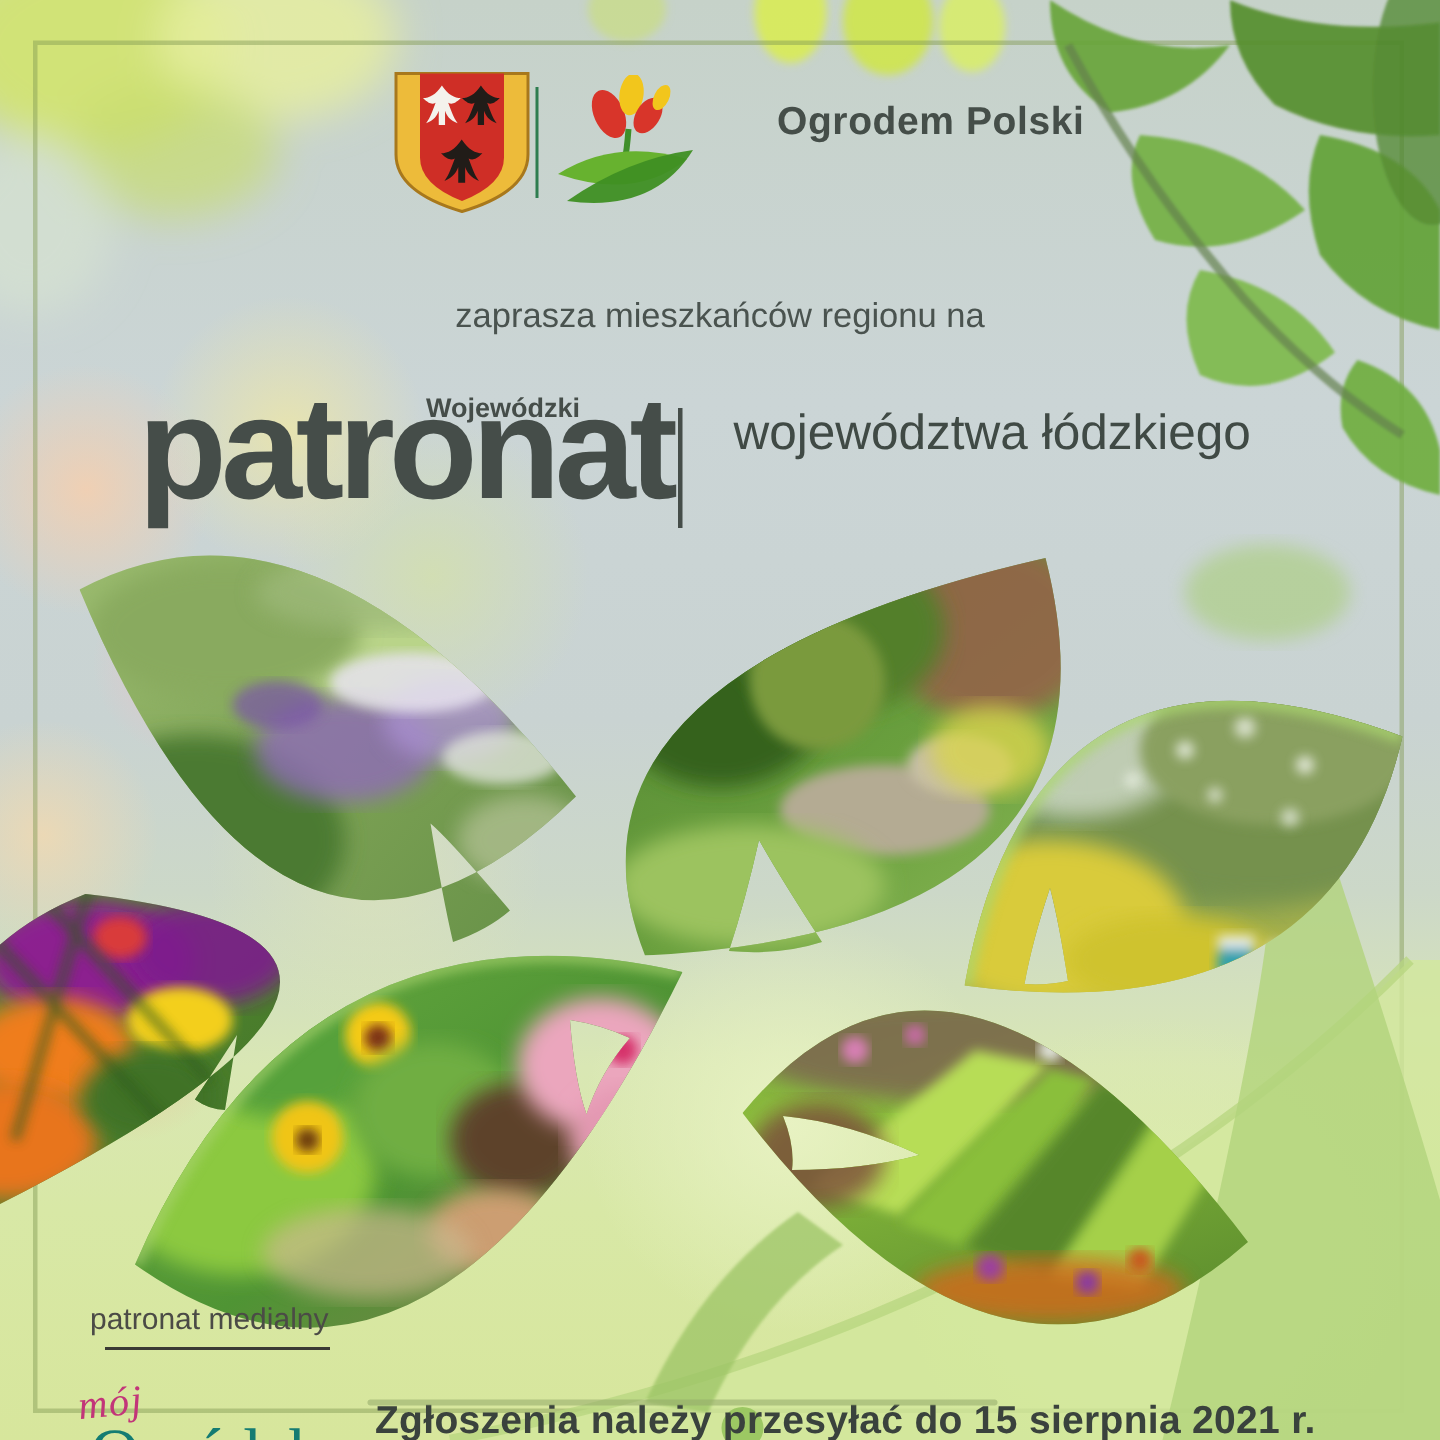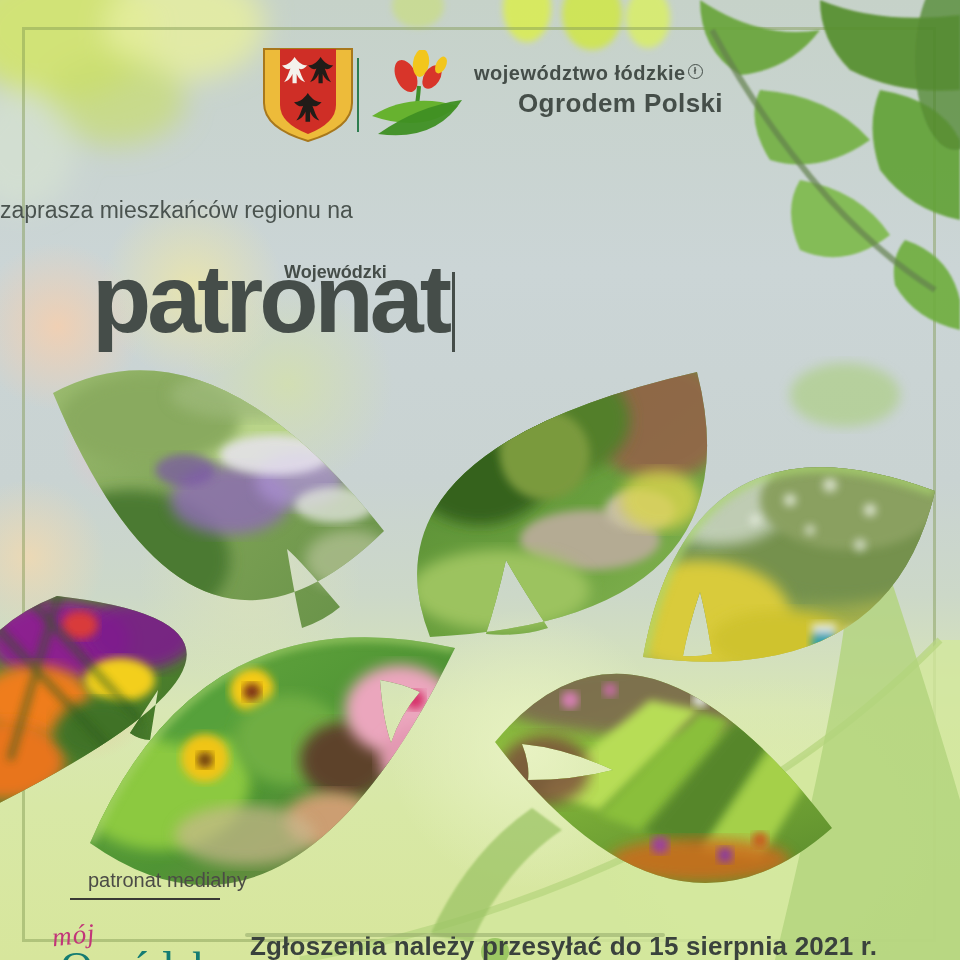--- a/index.html
+++ b/index.html
@@ -28,30 +28,30 @@
   .hdr-divider{position:absolute;left:357px;top:58px;width:2px;height:74px;background:#2e7d4f;}
   .plant-logo{position:absolute;left:368px;top:50px;}
   .brand-text{position:absolute;left:474px;top:62px;color:#454e49;}
   .brand-line1{font-size:20px;font-weight:600;letter-spacing:.5px;}
   .brand-mark{display:inline-block;width:13px;height:13px;line-height:12px;border:1.5px solid #454e49;
     border-radius:50%;font-size:9px;text-align:center;vertical-align:6px;margin-left:2px;font-weight:700;}
   .brand-line2{font-size:26px;font-weight:700;margin-top:3px;letter-spacing:.4px;margin-left:44px;}
   
   .intro1{position:absolute;left:0;right:0;top:161px;text-align:center;
     font-size:26px;font-weight:700;color:#3d4643;letter-spacing:.2px;}
-  .intro2{position:absolute;left:0;right:0;top:197px;
+  .intro2{position:absolute;left:0;right:0;top:197px;text-align:center;
     font-size:23px;color:#4a534f;}
   
   .title-main{position:absolute;left:92px;top:243px;font-size:97px;font-weight:700;
     color:#454d49;letter-spacing:-4px;}
   .title-kicker{position:absolute;left:284px;top:262px;font-size:18px;font-weight:600;color:#454d49;}
   .title-divider{position:absolute;left:452px;top:272px;width:3px;height:80px;background:#454d49;}
   .title-sub{position:absolute;left:489px;top:268px;font-size:33px;line-height:1.2;color:#404a45;}
   
-  .patron-label{position:absolute;left:88px;top:869px;font-size:20px;color:#4b4b46;}
+  .patron-label{position:absolute;left:60px;top:869px;font-size:20px;color:#4b4b46;}
   .patron-rule{position:absolute;left:70px;top:898px;width:150px;height:2px;background:#3a3a35;}
   .ogrodek{position:absolute;left:60px;top:942px;font-family:"Liberation Serif",serif;
     font-size:46px;color:#147c72;letter-spacing:-1px;}
   .moj{position:absolute;left:52px;top:920px;font-family:"Liberation Serif",serif;font-style:italic;
     font-size:27px;color:#c23579;transform:rotate(-6deg);letter-spacing:1px;}
   .cta{position:absolute;left:250px;width:700px;top:931px;text-align:left;
     font-size:26px;font-weight:700;color:#3a423d;letter-spacing:.2px;}
   .footer-line{position:absolute;left:245px;top:933px;width:420px;height:4px;
     background:rgba(148,170,106,.55);border-radius:2px;}
 </style>
@@ -307,32 +307,30 @@
     <ellipse cx="38" cy="26" rx="10" ry="17" fill="#d8352a" transform="rotate(-24 38 26)"></ellipse>
     <ellipse cx="53" cy="13" rx="8" ry="14" fill="#f2c61c" transform="rotate(8 53 13)"></ellipse>
     <ellipse cx="64" cy="27" rx="8" ry="13" fill="#d8352a" transform="rotate(32 64 27)"></ellipse>
     <ellipse cx="73" cy="15" rx="5" ry="9" fill="#f2c61c" transform="rotate(26 73 15)"></ellipse>
     <path d="M51,36 Q50,50 48,60" stroke="#3f8f2a" stroke-width="4" fill="none"></path>
     <path d="M4,66 Q42,42 90,56 Q56,84 4,66 Z" fill="#67b22f"></path>
     <path d="M10,84 Q50,56 94,50 Q68,92 10,84 Z" fill="#3f8f23" opacity=".95"></path>
   </svg>
 
   <div class="brand-text">
-    <div class="brand-line1">
-      <span>województwo łódzkie</span><span class="brand-mark">ł</span>
-    </div>
     <div class="brand-line2">Ogrodem Polski</div>
   </div>
 
   <div class="intro2">zaprasza mieszkańców regionu na</div>
 
   <div class="title-main">patronat</div>
   <div class="title-kicker">Wojewódzki</div>
   <div class="title-divider"></div>
   <div class="title-sub">
+    <div>województwa łódzkiego</div>
   </div>
 
   <div class="patron-label">patronat medialny</div>
   <div class="patron-rule"></div>
   <div class="ogrodek">Ogródek</div>
   <div class="moj">mój</div>
   <div class="cta">Zgłoszenia należy przesyłać do 15 sierpnia 2021 r.</div>
   <div class="footer-line"></div>
 
 </div>

